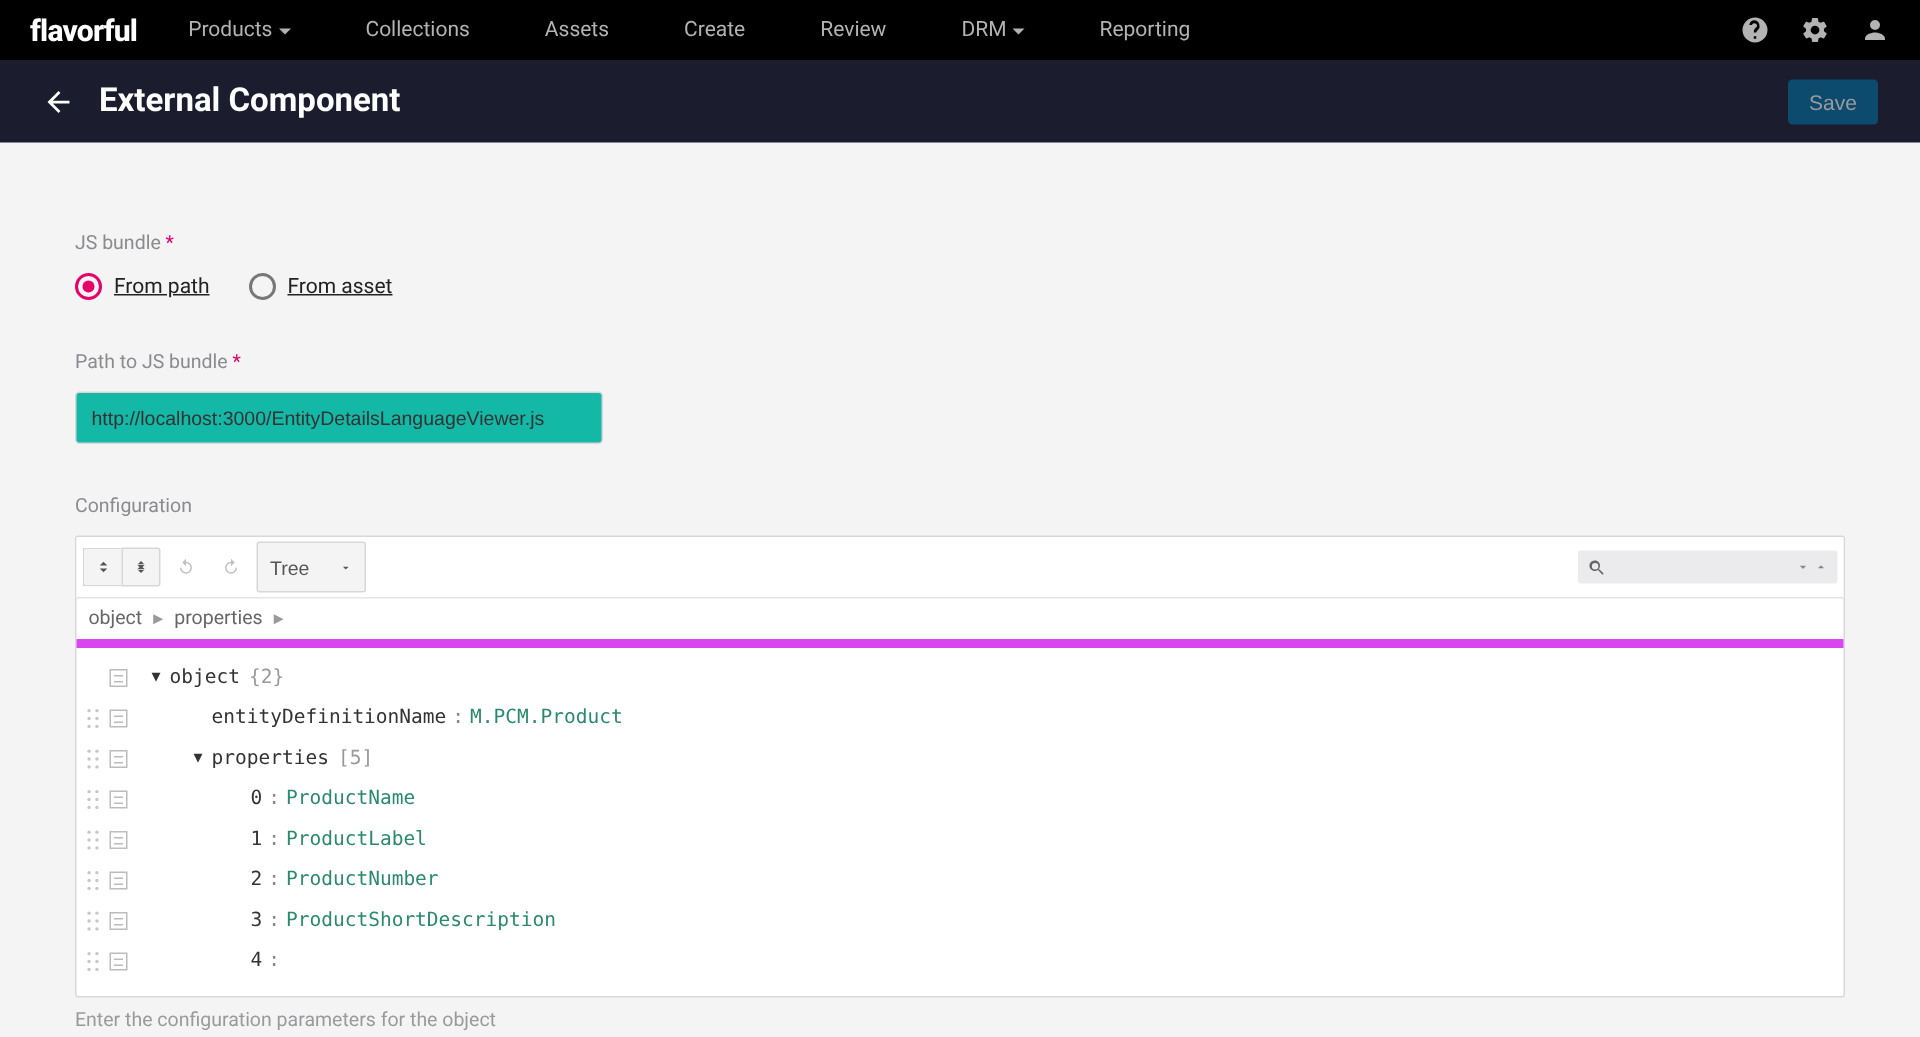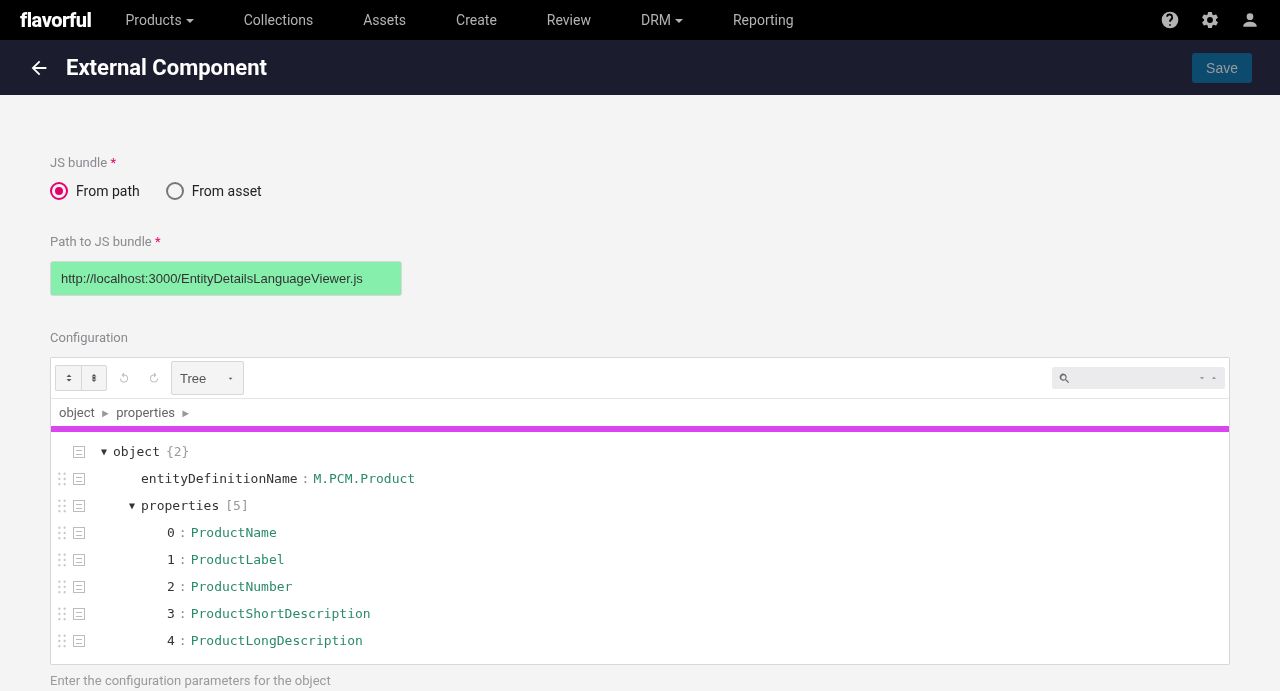--- a/index.html
+++ b/index.html
@@ -102,20 +102,21 @@
   }
   .req-star {
     color: #e8006a;
   }
 
   .radio-row {
     display: flex;
     gap: 26px;
     align-items: flex-end;
     margin-bottom: 34px;
+    text-decoration: underline;
   }
   .radio-opt {
     display: flex;
     align-items: center;
     gap: 8px;
     cursor: pointer;
   }
   .radio-circle {
     width: 18px; height: 18px;
     border-radius: 50%;
@@ -139,21 +140,21 @@
   .radio-text {
     color: #222;
     font-size: 14px;
   }
 
   .text-input {
     width: 352px;
     padding: 9px 10px;
     border: 1px solid #d7d7d9;
     border-radius: 3px;
-    background: #86efac;
+    background: #14b8a6;
     font-size: 13px;
     color: #333;
     margin-bottom: 34px;
   }
 
   
   .json-editor {
     background: #fff;
     border: 1px solid #d7d7d9;
     border-radius: 2px;
@@ -546,21 +547,20 @@
               <circle cx="2" cy="8" r="1.3"></circle>
               <circle cx="8" cy="8" r="1.3"></circle>
               <circle cx="2" cy="14" r="1.3"></circle>
               <circle cx="8" cy="14" r="1.3"></circle>
             </svg>
           <span class="menu-square"></span>
         </span>
         <span class="tree-indent" style="width:72px"></span>
         <span class="kname">4</span>
         <span class="kcolon">:</span>
-        <span class="kval-str">ProductLongDescription</span>
       </div>
 
     </div>
   </div>
 
   <div class="helper-text">Enter the configuration parameters for the object</div>
 
 </div>
 
 </body></html>

